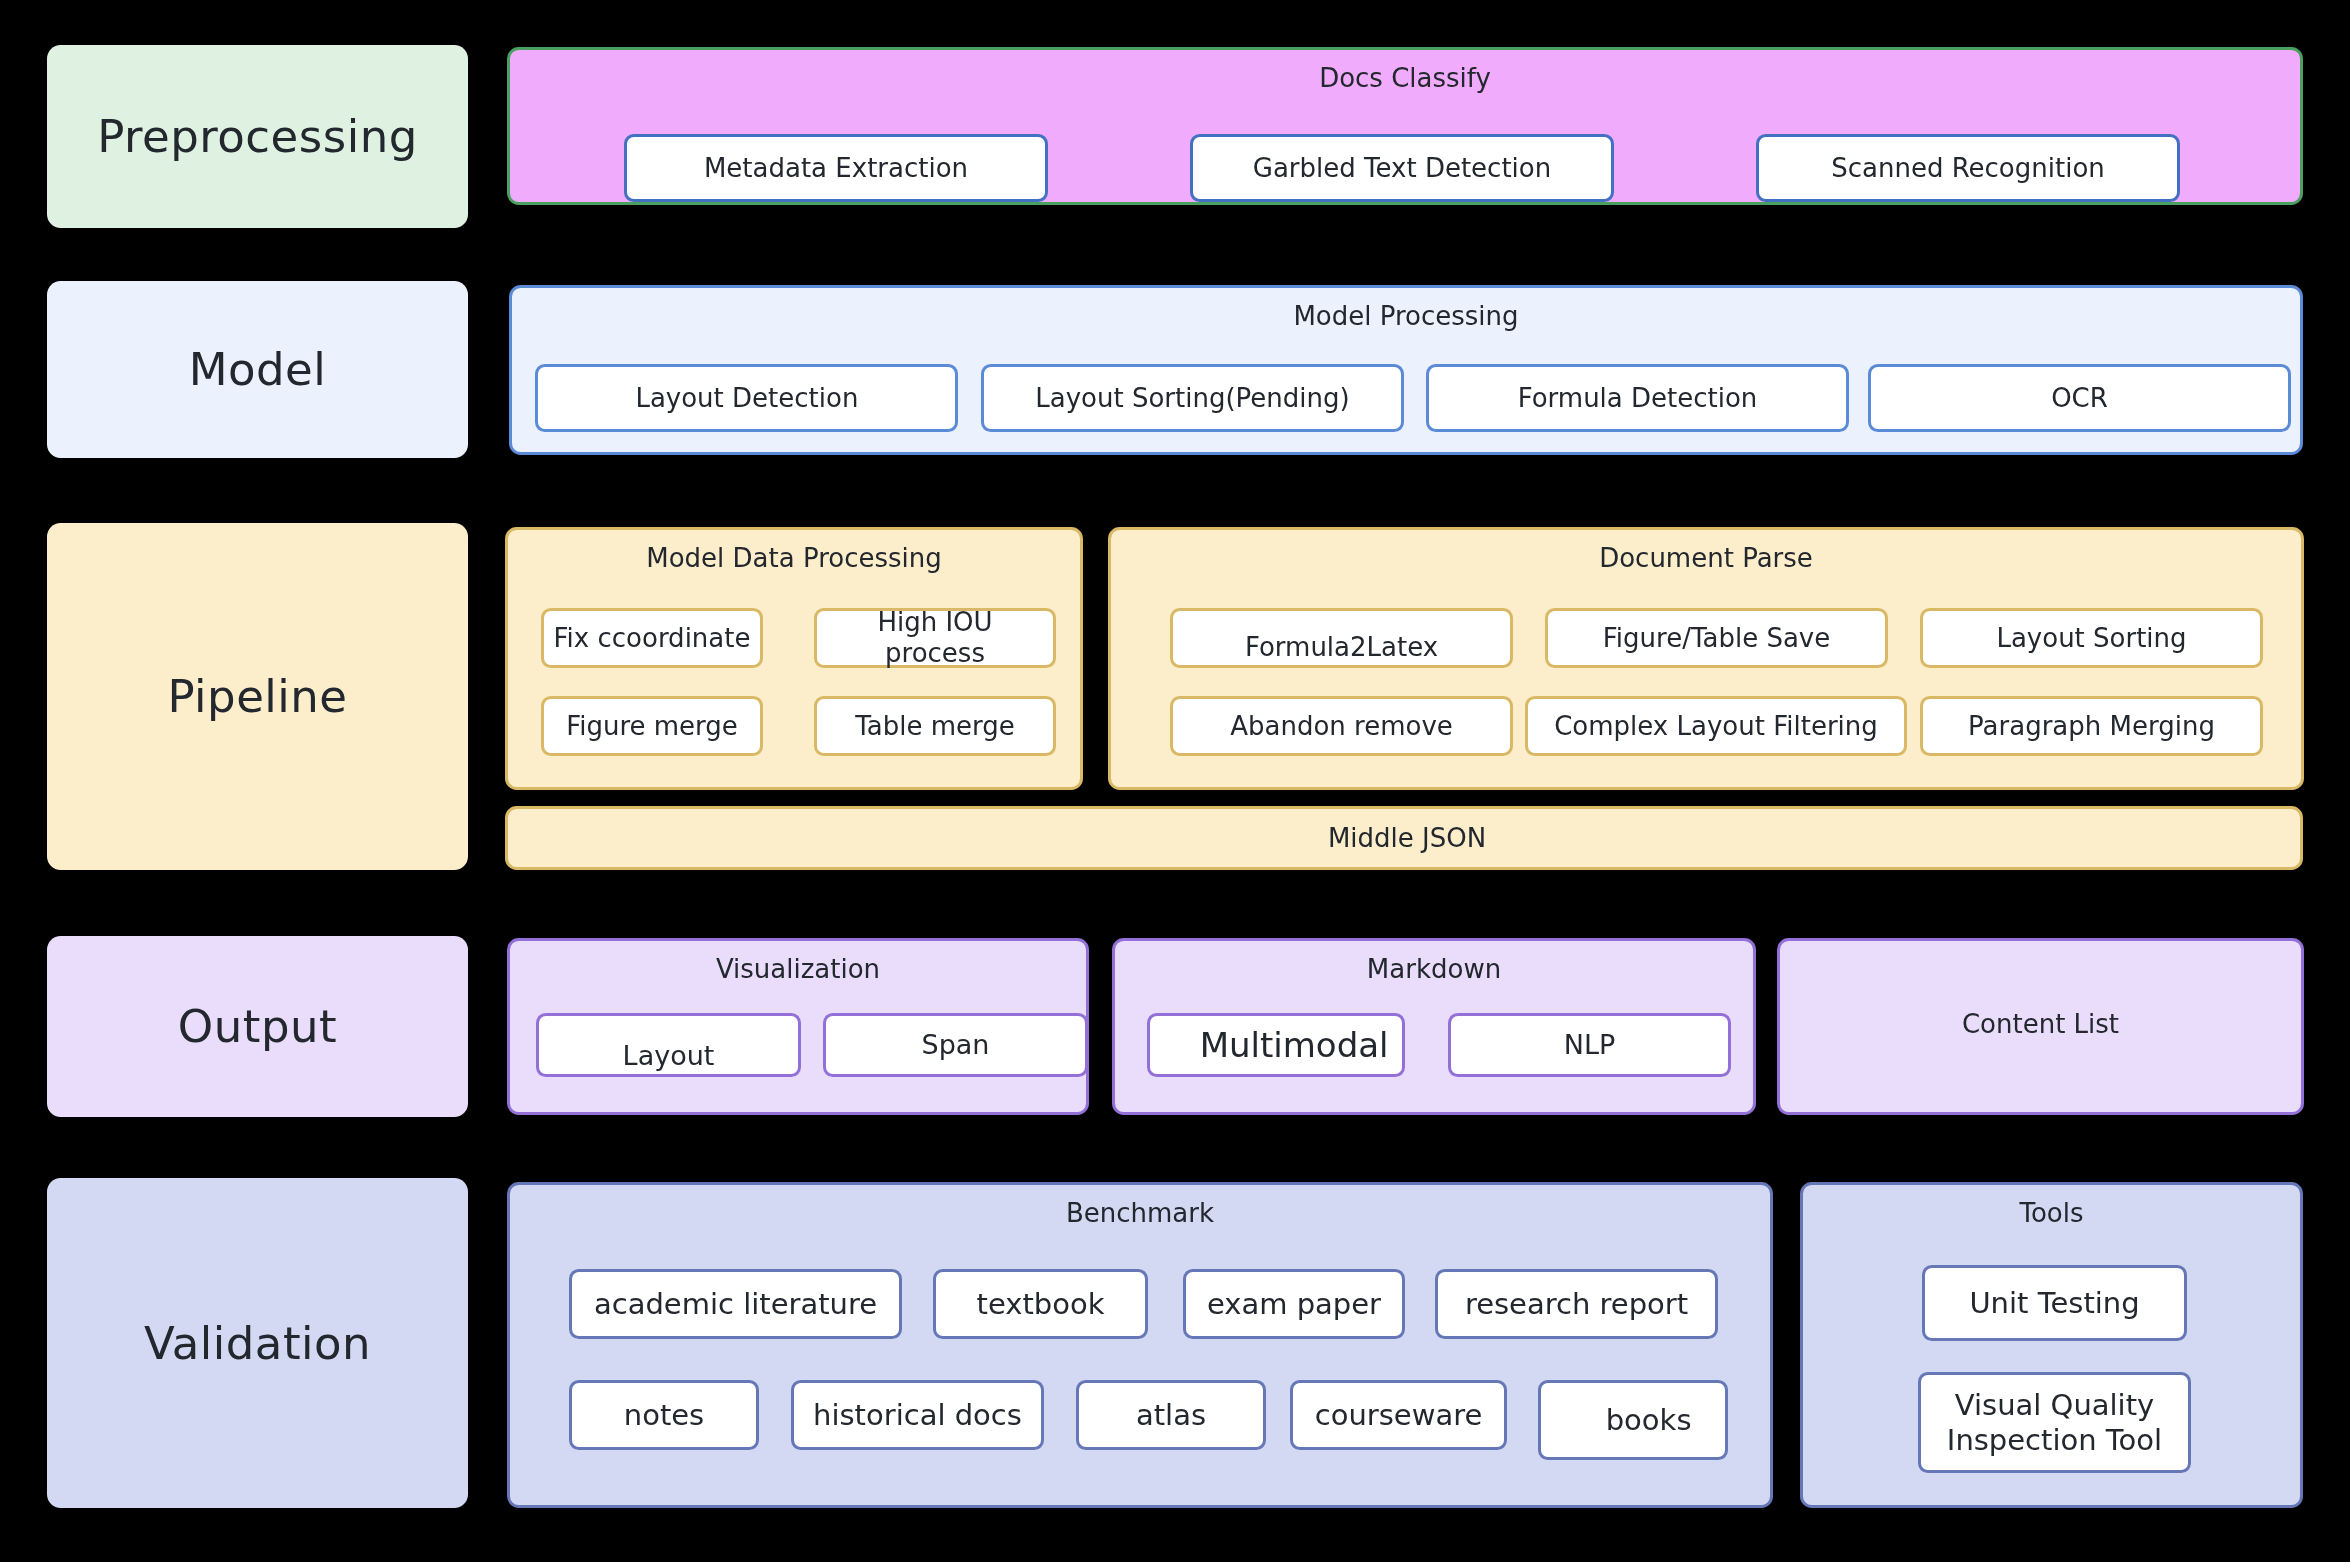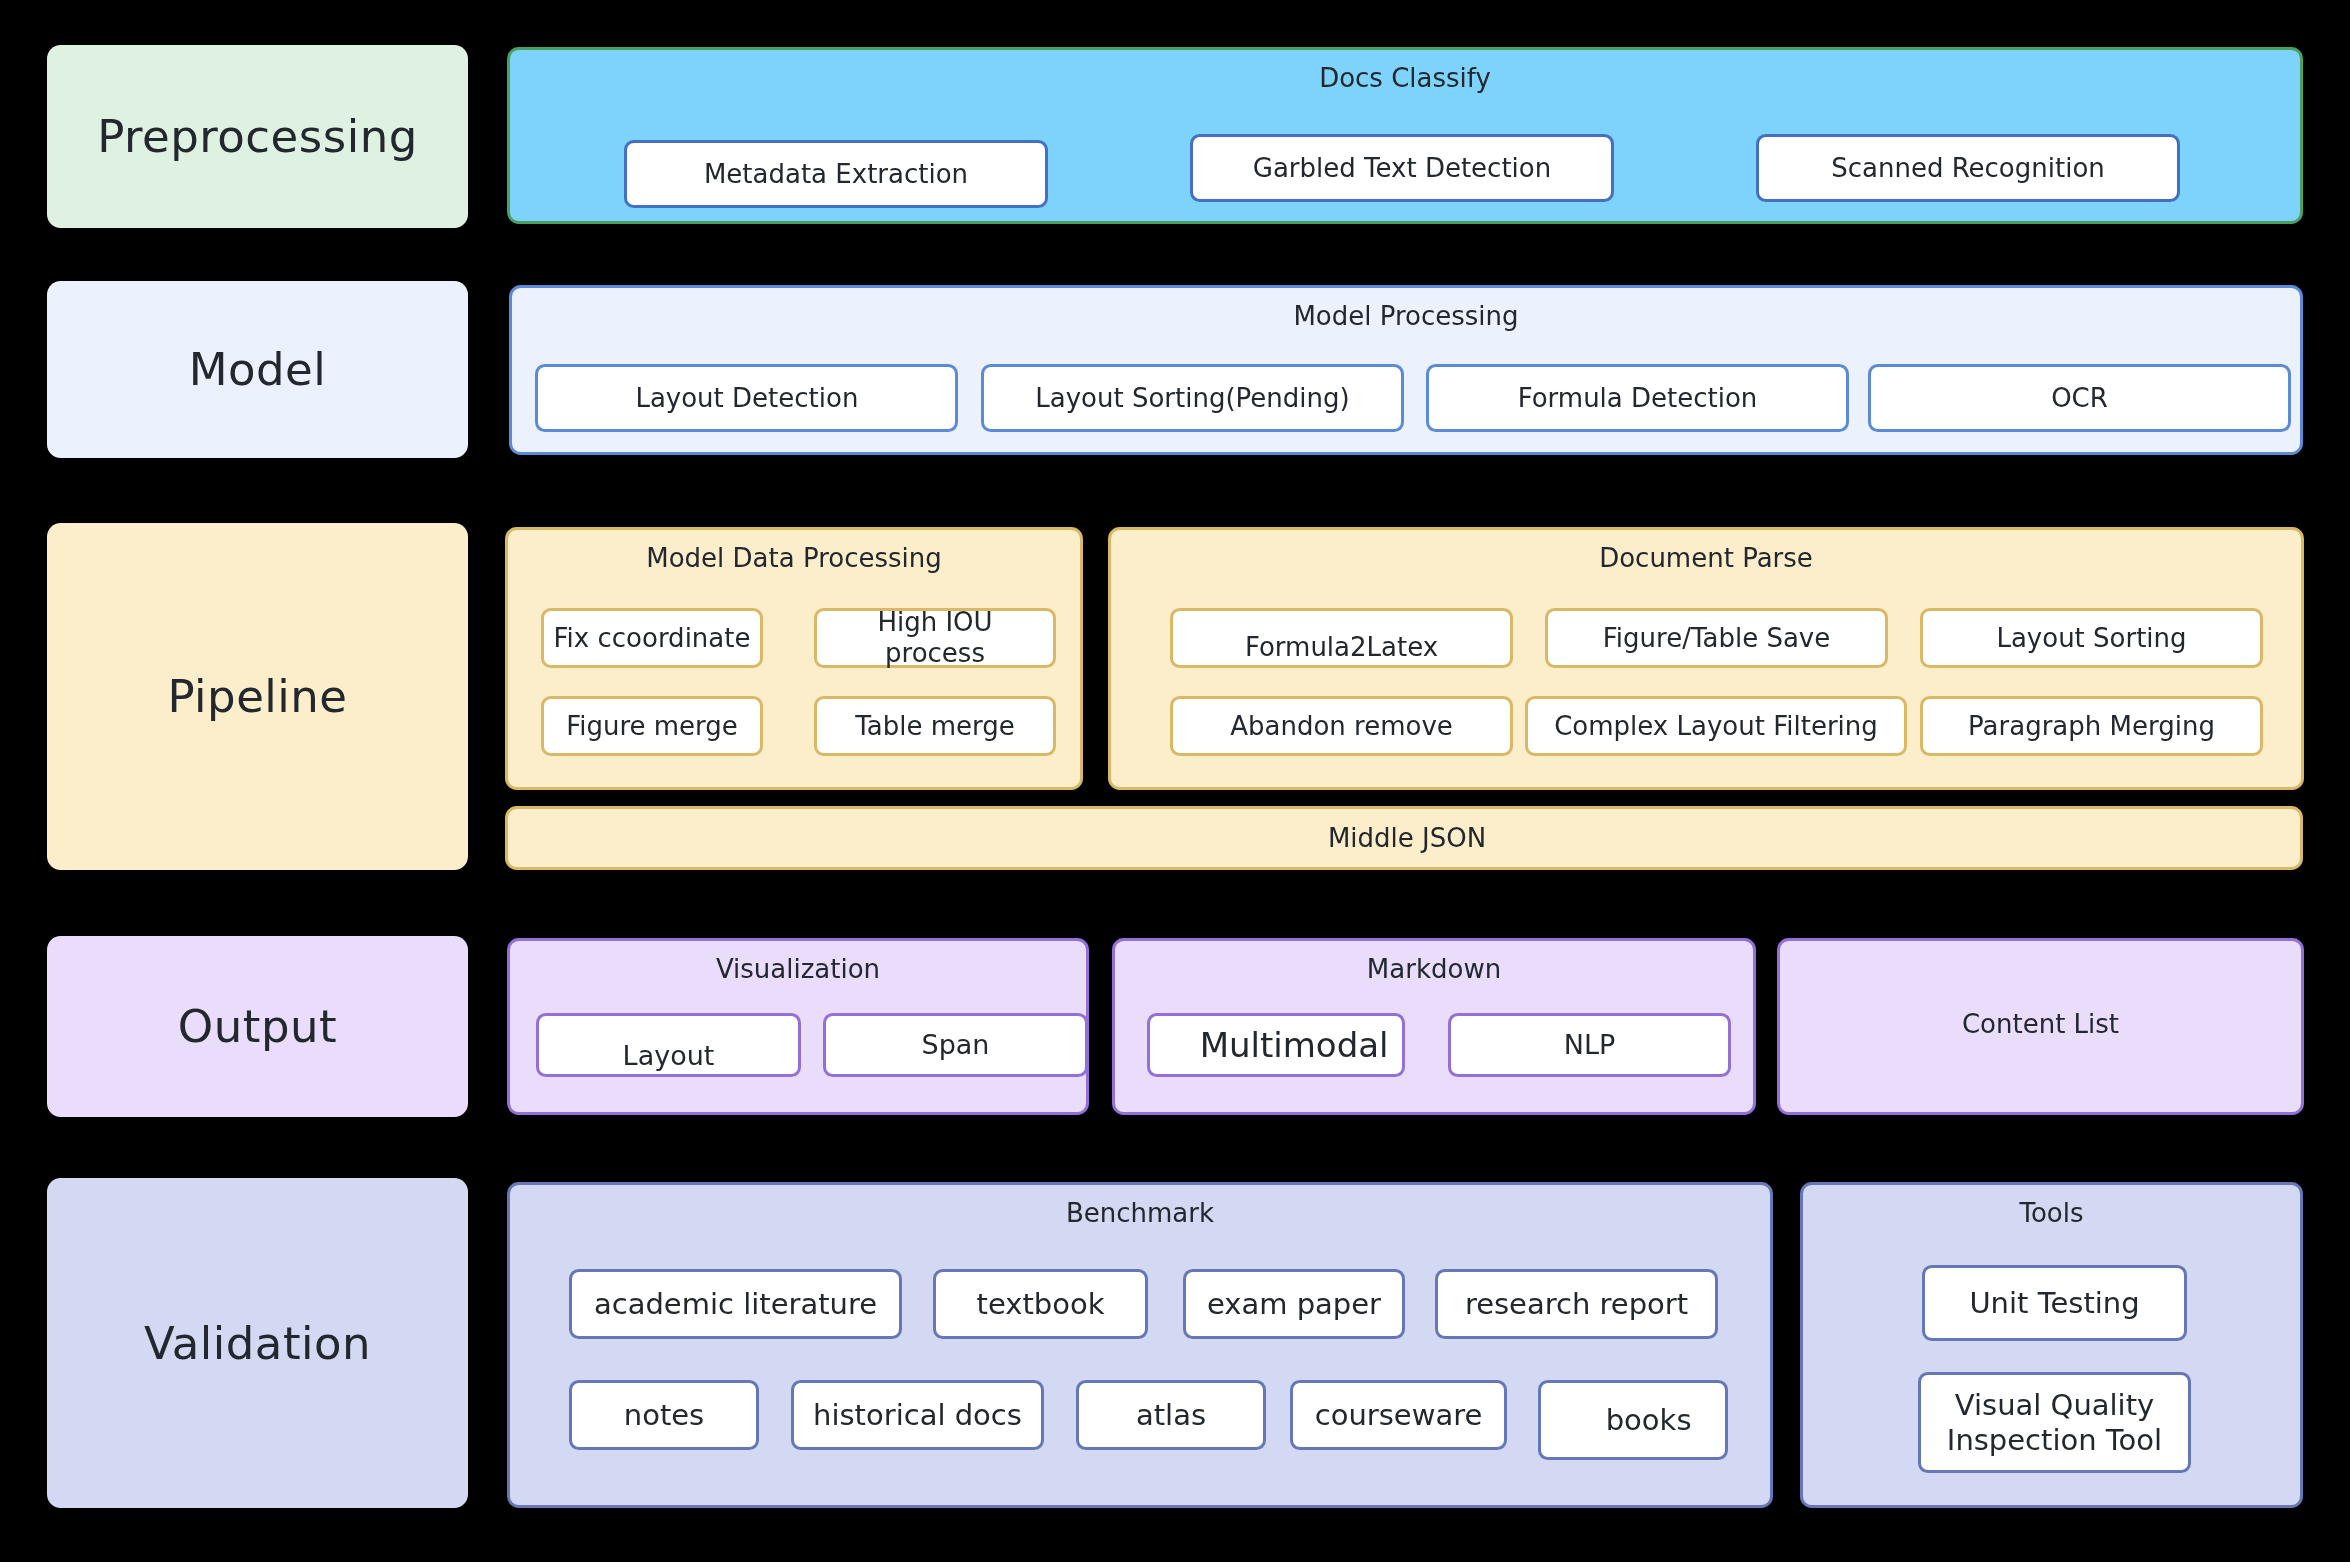--- a/index.html
+++ b/index.html
@@ -104,25 +104,25 @@
   </div>
 
   <div class="stage-label" style="left:47px; top:1178px; width:421px; height:330px; background:#d3d9f2;">
     <span>Validation</span>
   </div>
 
   <div class="stage-label" style="left:47px; top:936px; width:421px; height:181px; background:#e9ddfb;">
     <span>Output</span>
   </div>
 
-  <div class="group" style="left:507px; top:47px; width:1796px; height:177px;
-              background:#7dd3fc; border-color:#4aa05f;">
+  <div class="group" style="left:507px; top:47px; width:1796px; height:158px;
+              background:#f0abfc; border-color:#4aa05f;">
     <div class="group-title">Docs Classify</div>
 
-    <div class="chip" style="left:114px; top:84px; width:424px; height:68px; border-color:#4470c4; font-size:26px;margin-top:6px;">
+    <div class="chip" style="left:114px; top:84px; width:424px; height:68px; border-color:#4470c4; font-size:26px;">
       <span>Metadata Extraction</span>
     </div>
     <div class="chip" style="left:680px; top:84px; width:424px; height:68px; border-color:#4470c4; font-size:26px;">
       <span>Garbled Text Detection</span>
     </div>
     <div class="chip" style="left:1246px; top:84px; width:424px; height:68px; border-color:#4470c4; font-size:26px;">
       <span>Scanned Recognition</span>
     </div>
   </div>
 

